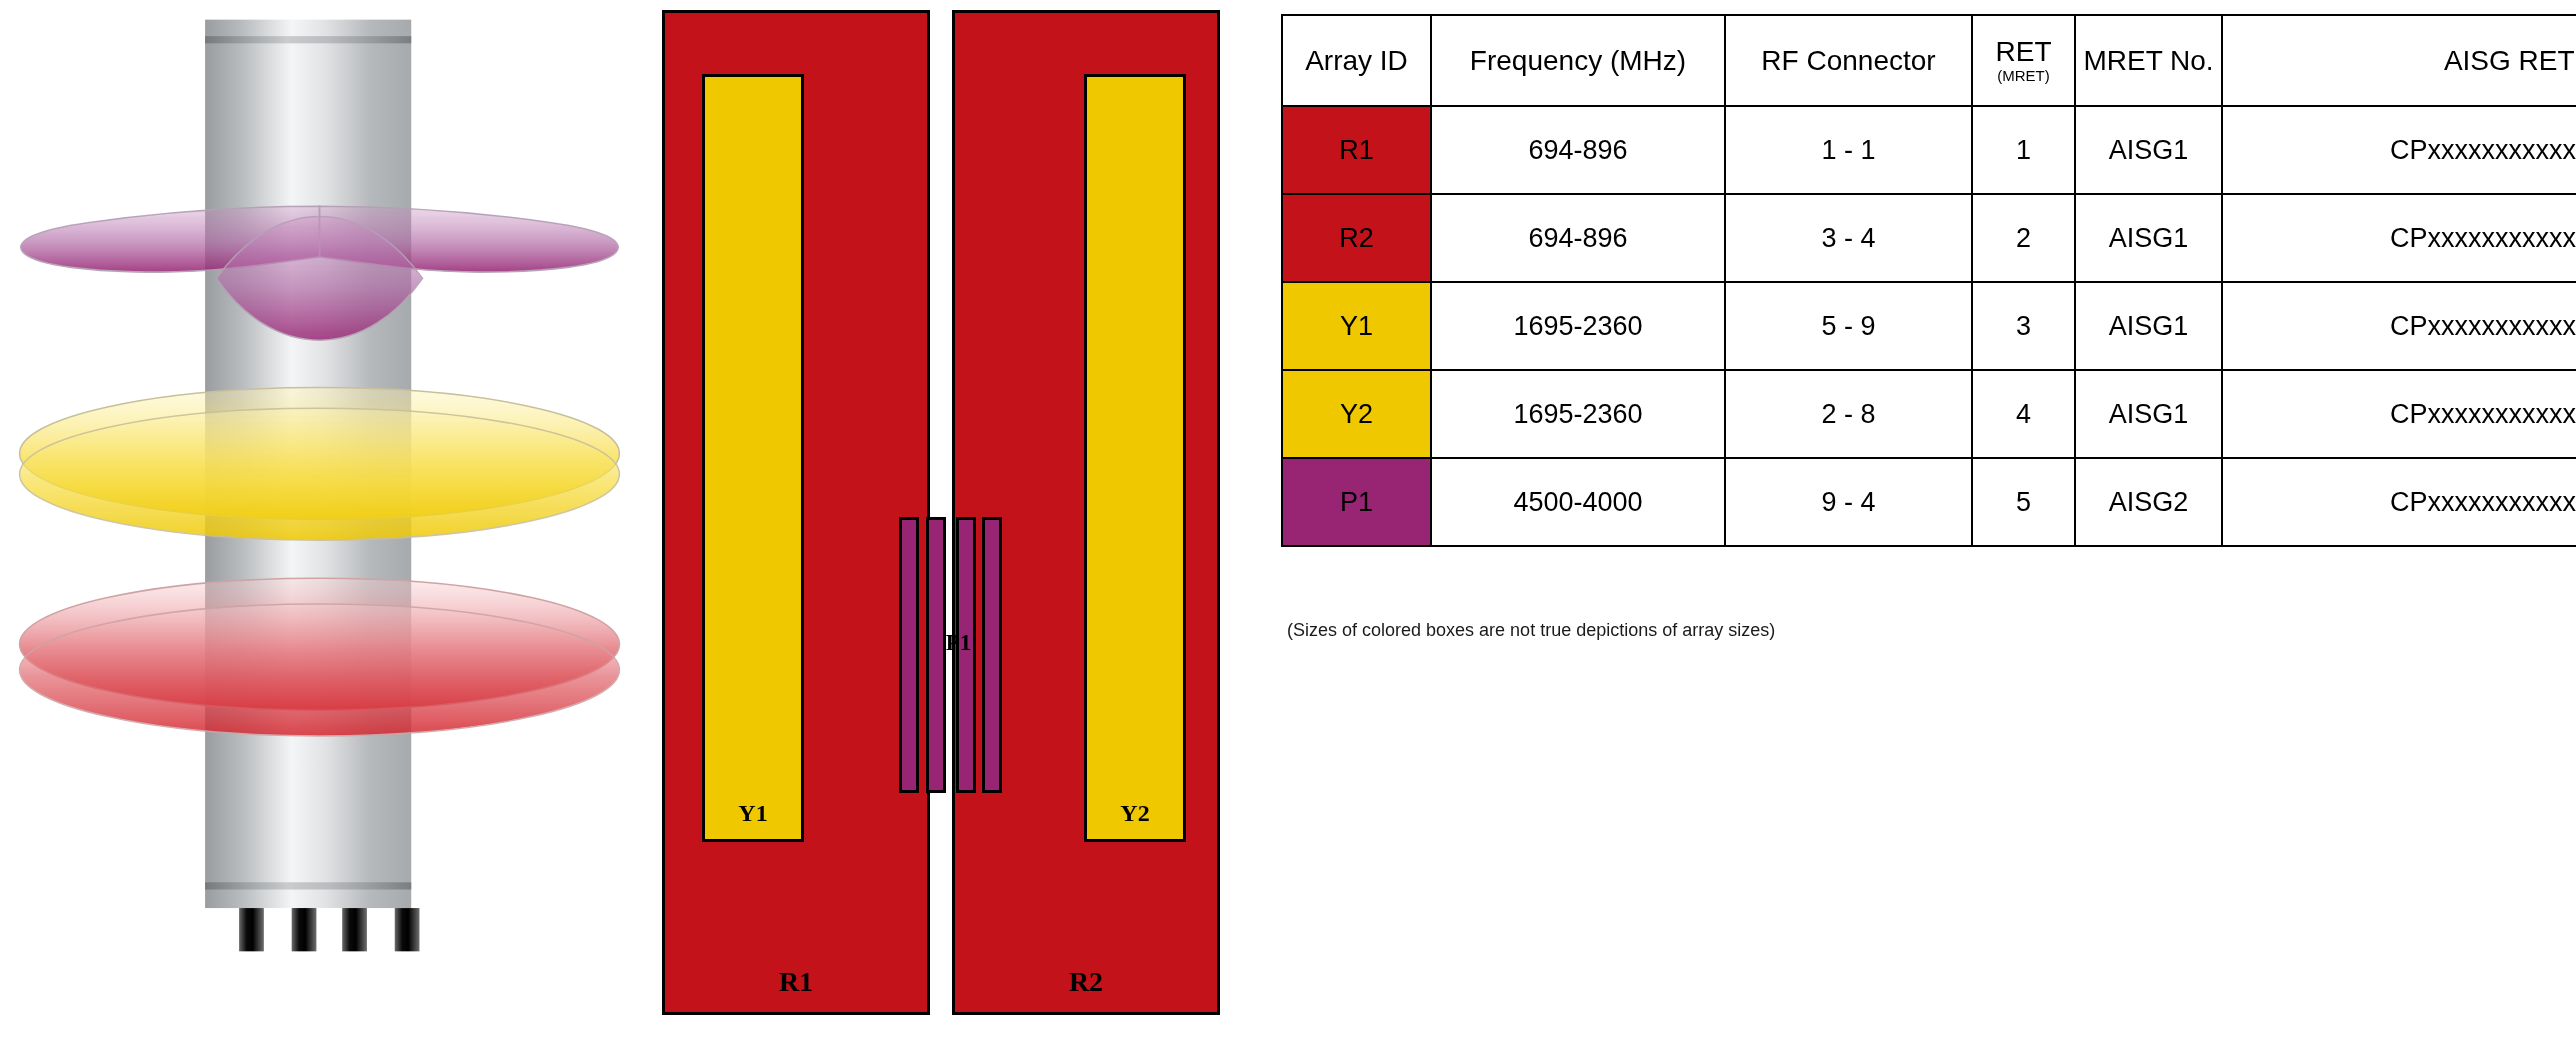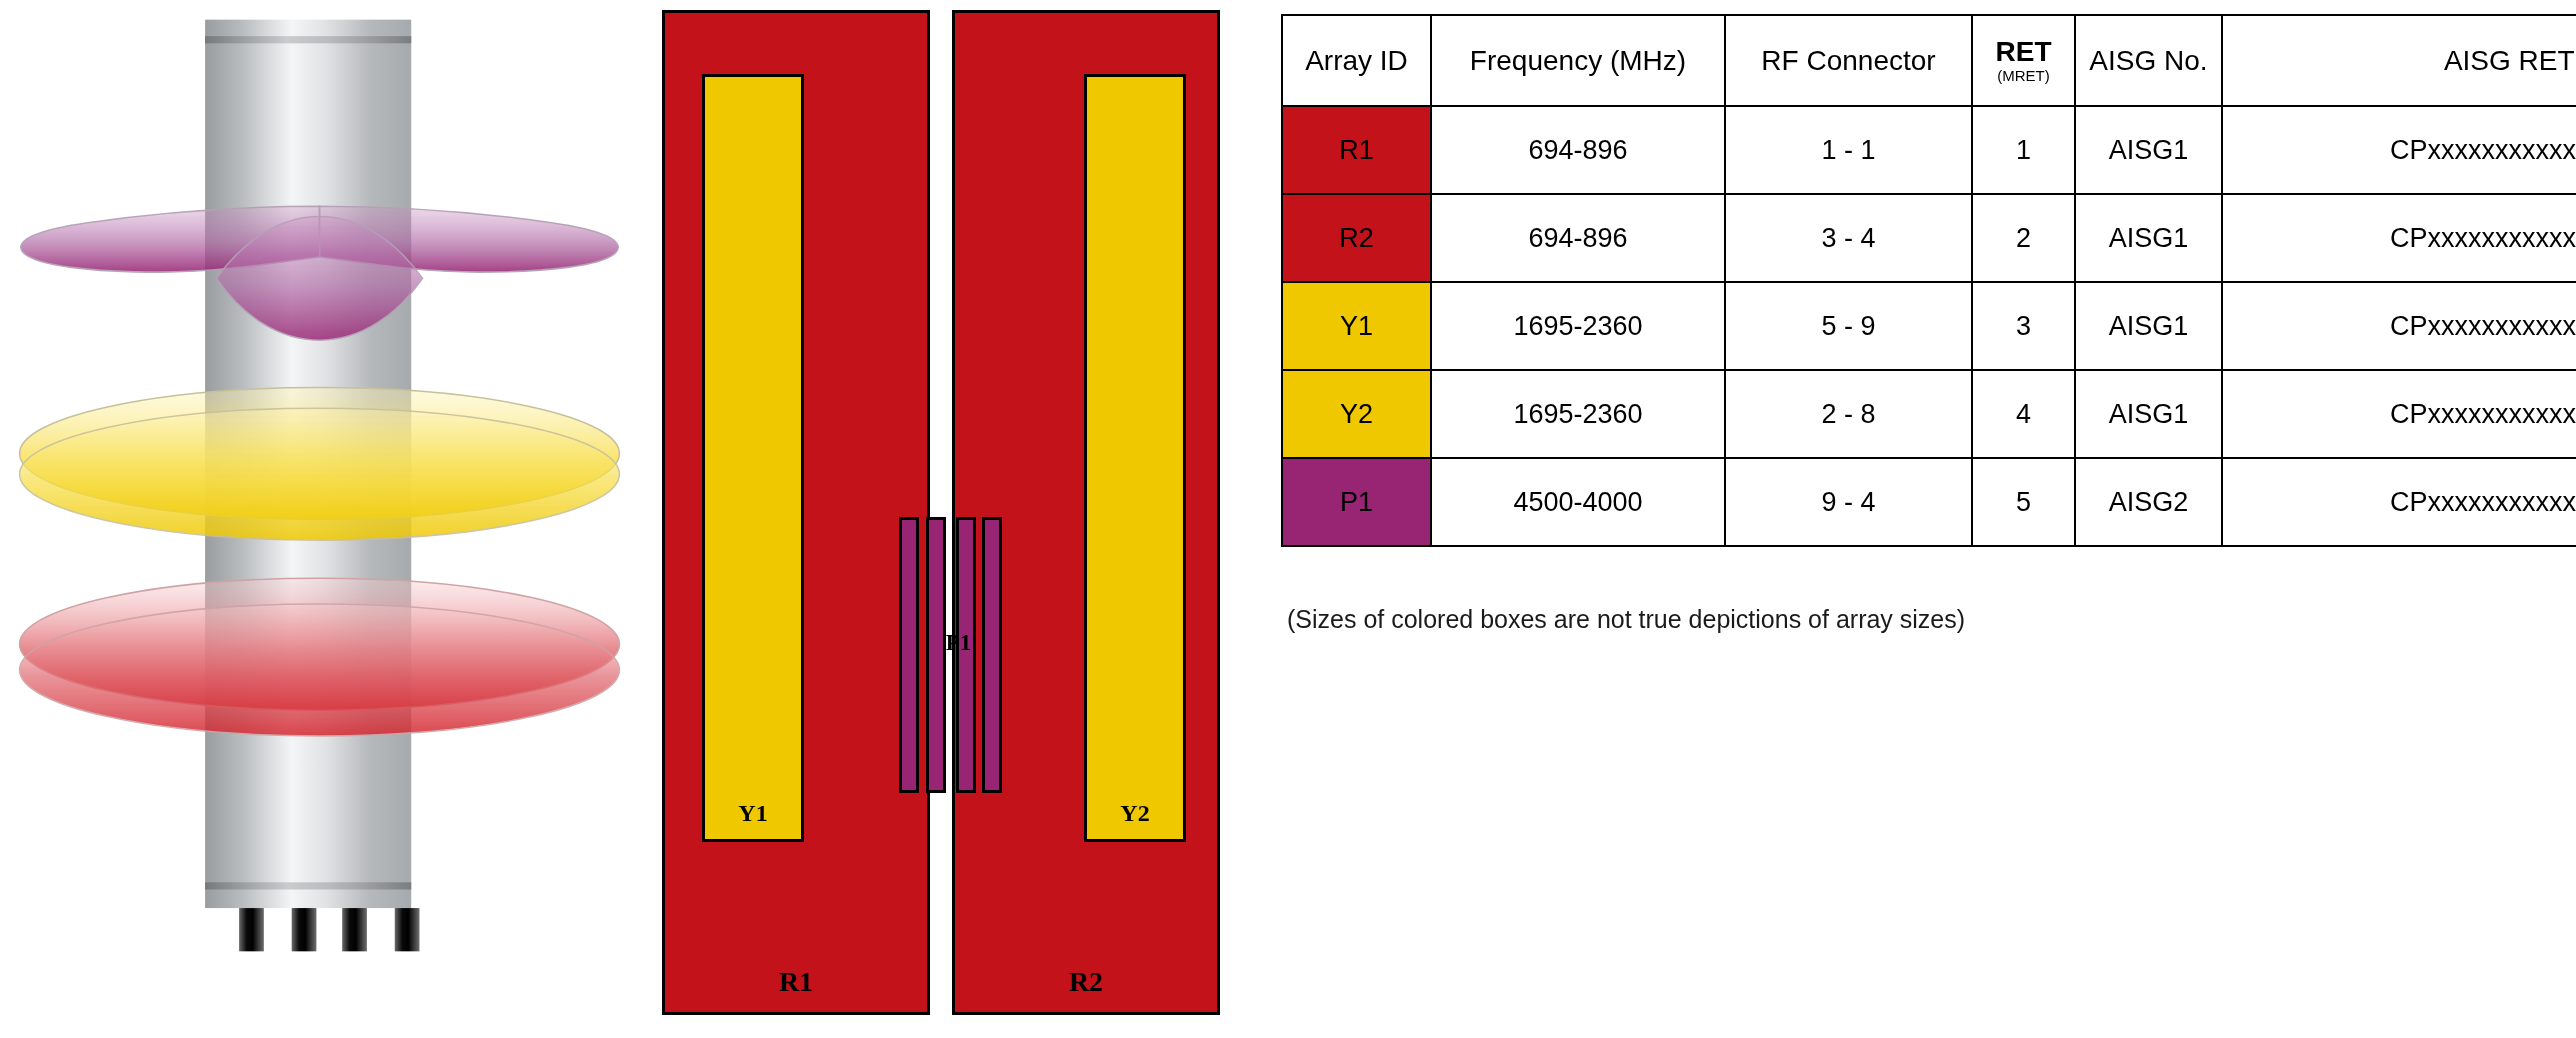--- a/index.html
+++ b/index.html
@@ -143,34 +143,34 @@
   }
 
   
   .col-array    { width: 149px; }
   .col-freq     { width: 294px; }
   .col-rfconn   { width: 247px; }
   .col-ret      { width: 103px; }
   .col-aisgno   { width: 147px; }
   .col-uid      { width: 630px; }
 
-  .ret-head-main { display: block; font-size: 28px; line-height: 1.0; margin-bottom: 2.1px; font-weight: bold; }
+  .ret-head-main { display: block; font-size: 28px; line-height: 1.0; margin-bottom: 2.1px; }
   .ret-head-sub  { display: block; font-size: 15px; line-height: 1.0; }
 
   td.swatch { font-size: 27px; }
   td.swatch-red    { background: #C4121A; }
   td.swatch-yellow { background: #EFC800; }
   td.swatch-purple { background: #982573; }
 
   #table-footnote {
     position: absolute;
     left: 1287px;
-    top: 605px;
+    top: 620px;
     font-family: "Liberation Sans", sans-serif;
-    font-size: 25px;
+    font-size: 18px;
     color: #1a1a1a;
     white-space: nowrap;
   }
 </style>
 </head>
 <body>
 
 <div id="antenna-illustration">
   <svg width="639" height="1039" viewBox="0 0 1240 2016">
     <defs>
@@ -297,21 +297,21 @@
     </colgroup>
     <thead>
       <tr>
         <th>Array ID</th>
         <th>Frequency (MHz)</th>
         <th>RF Connector</th>
         <th>
           <span class="ret-head-main">RET</span>
           <span class="ret-head-sub">(MRET)</span>
         </th>
-        <th>AISG No.</th>
+        <th>MRET No.</th>
         <th>AISG RET UID</th>
       </tr>
     </thead>
     <tbody>
       <tr>
         <td class="swatch swatch-red">R1</td>
         <td>694-896</td>
         <td>1 - 1</td>
         <td>1</td>
         <td>AISG1</td>

